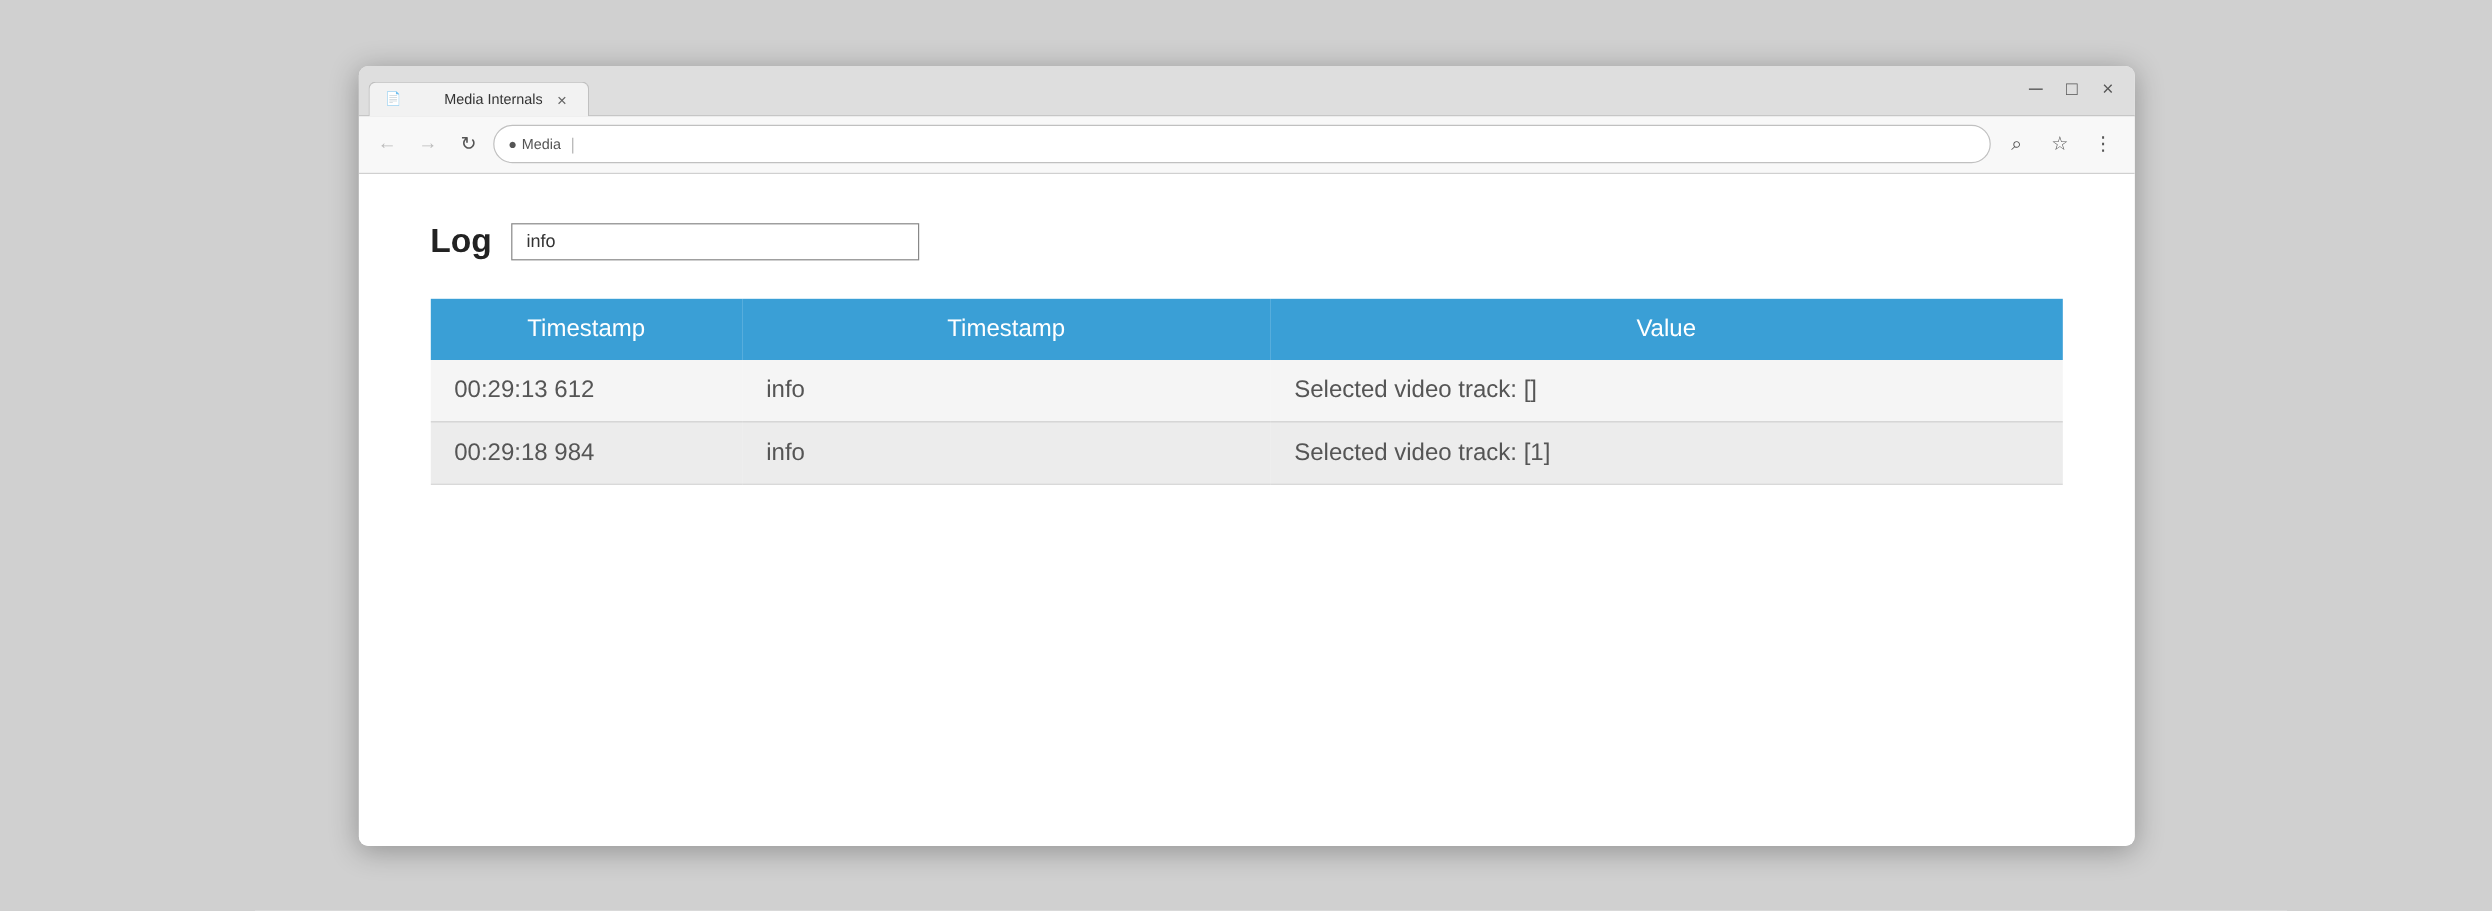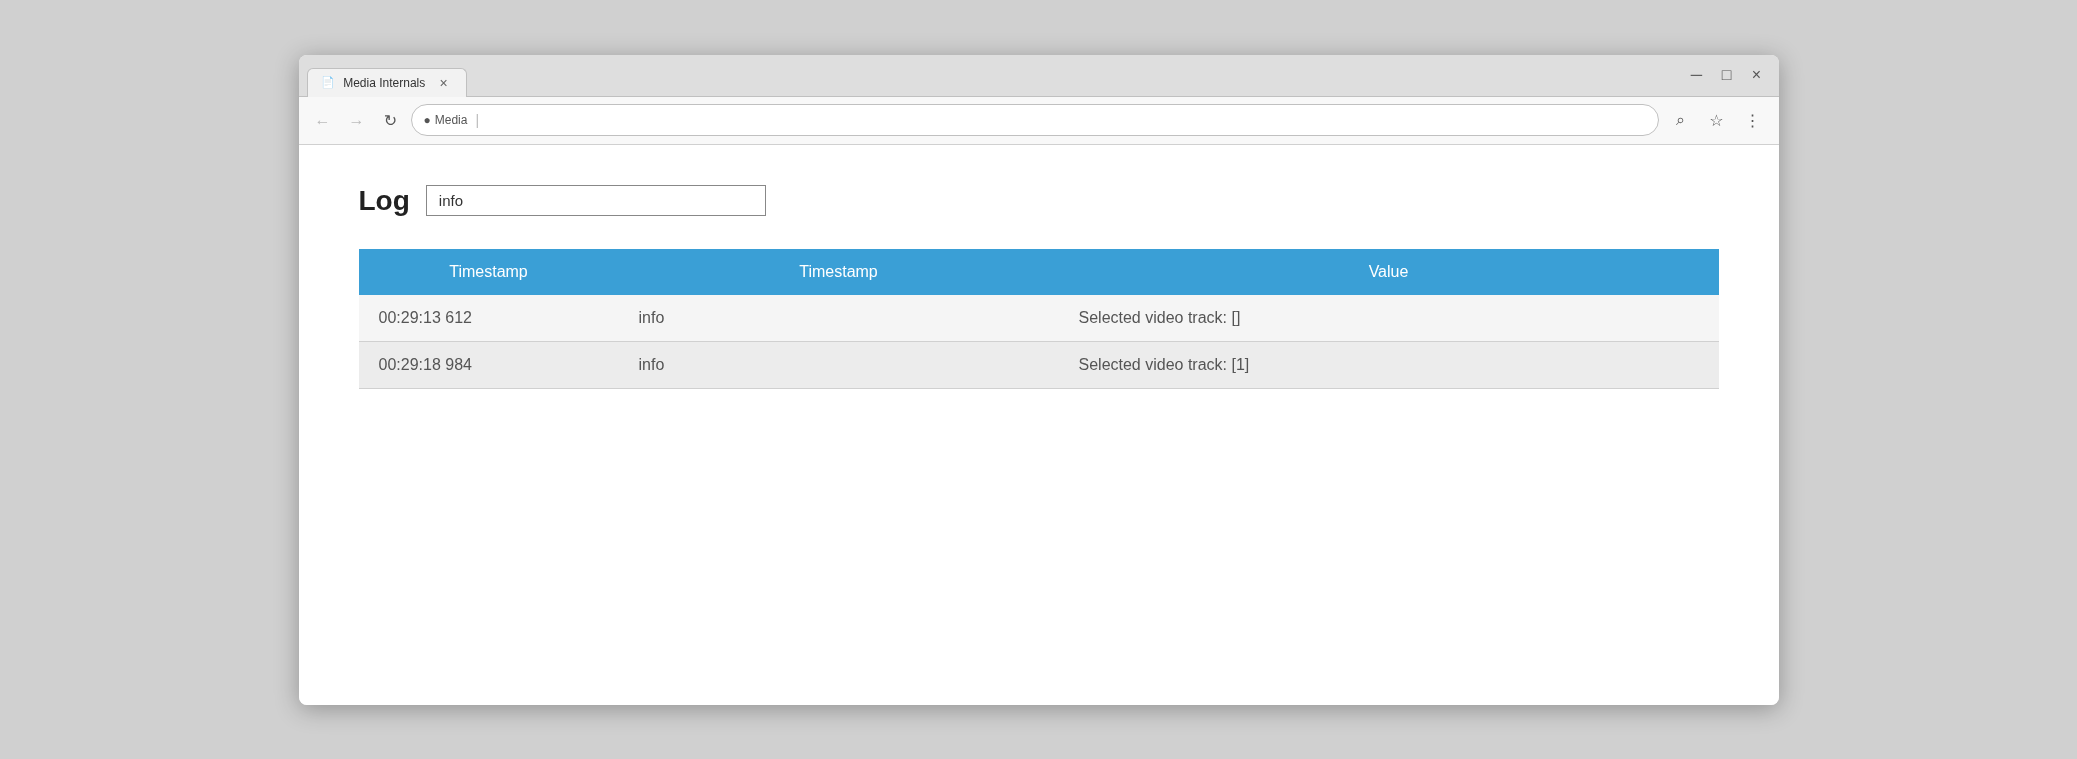--- a/index.html
+++ b/index.html
@@ -58,20 +58,21 @@
       font-size: 11px;
       color: #666;
     }
 
     .tab-title {
       flex: 1;
       white-space: nowrap;
       overflow: hidden;
       text-overflow: ellipsis;
       font-size: 12px;
+      margin-left: 27px;
     }
 
     .tab-close {
       font-size: 14px;
       color: #666;
       cursor: pointer;
       width: 16px;
       height: 16px;
       display: flex;
       align-items: center;
@@ -189,21 +190,21 @@
     
     .page-content {
       background: white;
       margin: 0;
       padding: 40px 60px 60px;
       min-height: 560px;
     }
 
     .log-section {
       display: flex;
-      align-items: flex-start;
+      align-items: flex-end;
       gap: 16px;
       margin-bottom: 32px;
     }
 
     .log-label {
       font-size: 28px;
       font-weight: 700;
       color: #222;
     }
 
@@ -213,21 +214,21 @@
       font-size: 15px;
       width: 340px;
       outline: none;
       color: #333;
     }
 
     
     .data-table {
       width: 100%;
       border-collapse: collapse;
-      font-size: 16px;
+      font-size: 20px;
     }
 
     .data-table thead tr th {
       background: #3a9fd6;
       color: white;
       padding: 14px 20px;
       text-align: center;
       font-weight: 400;
     }
 

